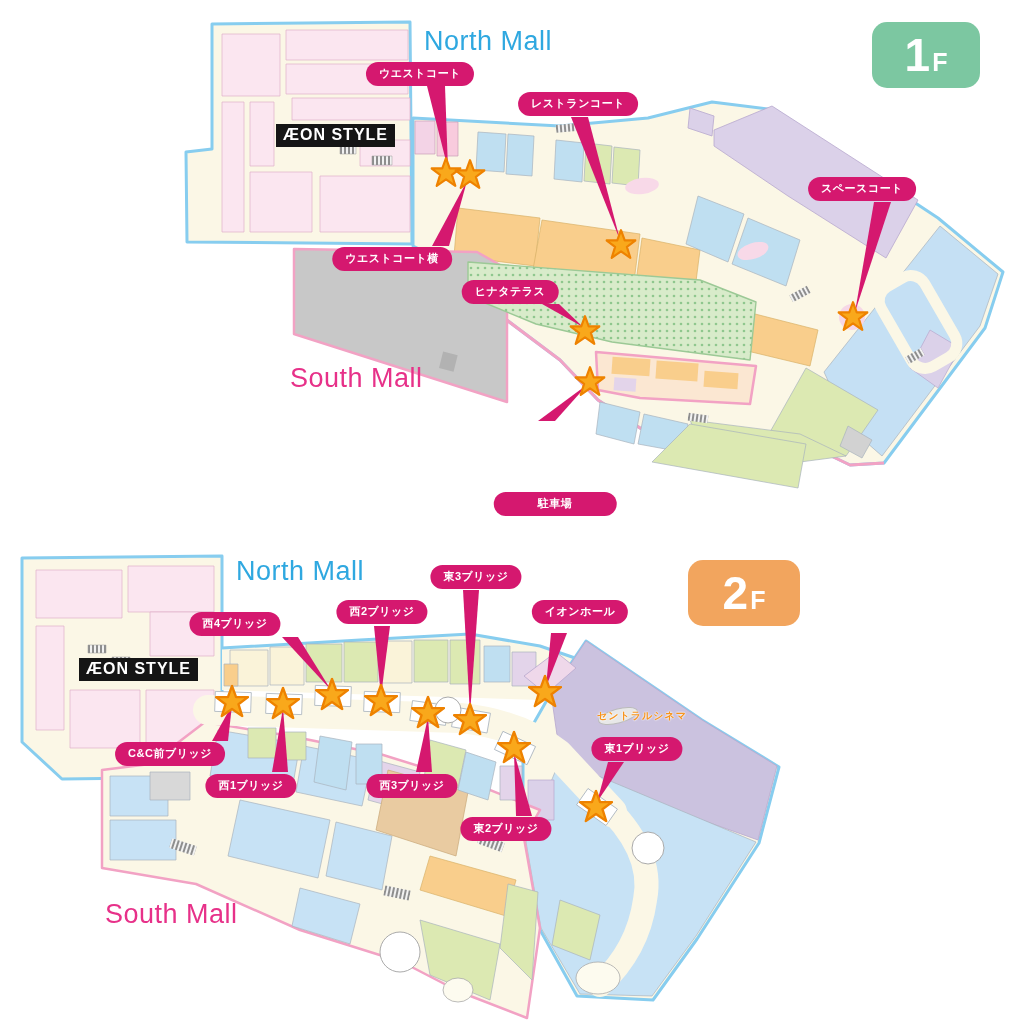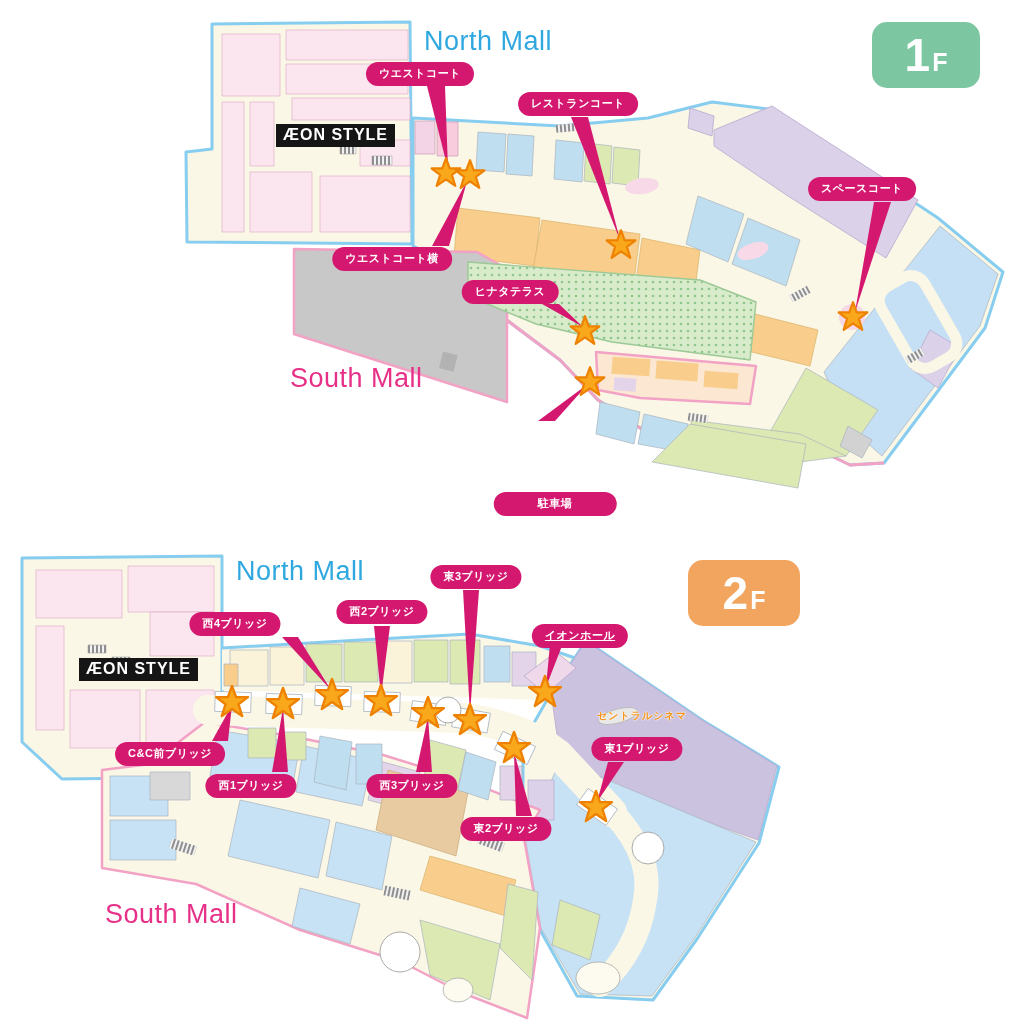--- a/index.html
+++ b/index.html
@@ -247,21 +247,21 @@
 <div class="floor-badge badge-2f" style="left:688px;top:560px;width:112px;height:66px;">
   <span class="num">2</span>
       <span class="suf">F</span>
 </div>
 <div class="aeon" style="left:79px;top:658px;">ÆON STYLE</div>
 <div class="cinema" style="left:597px;top:709px;">セントラルシネマ</div>
 
 <div class="tag" style="left:476px;top:577px;">東3ブリッジ</div>
 <div class="tag" style="left:382px;top:612px;">西2ブリッジ</div>
 <div class="tag" style="left:235px;top:624px;">西4ブリッジ</div>
-<div class="tag" style="left:580px;top:636px;text-decoration:underline;">イオンホール</div>
+<div class="tag" style="left:580px;top:612px;">イオンホール</div>
 <div class="tag" style="left:170px;top:754px;">C&amp;C前ブリッジ</div>
 <div class="tag" style="left:251px;top:786px;">西1ブリッジ</div>
 <div class="tag" style="left:412px;top:786px;text-align:center;">西3ブリッジ</div>
 <div class="tag" style="left:637px;top:749px;">東1ブリッジ</div>
 <div class="tag" style="left:506px;top:829px;">東2ブリッジ</div>
 
 <svg class="star" style="left:446px;top:172px;" width="31" height="30" viewBox="0 0 100 95">
       <path d="M50,3 L62,36 L97,36 L69,57 L80,92 L50,71 L20,92 L31,57 L3,36 L38,36 Z" fill="#F9A81B" stroke="#EE8200" stroke-width="7" stroke-linejoin="round"></path>
     </svg>
 <svg class="star" style="left:470px;top:174px;" width="31" height="30" viewBox="0 0 100 95">

